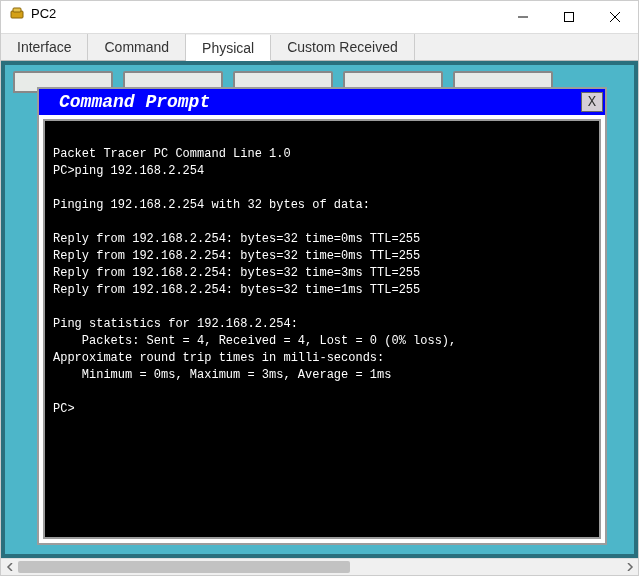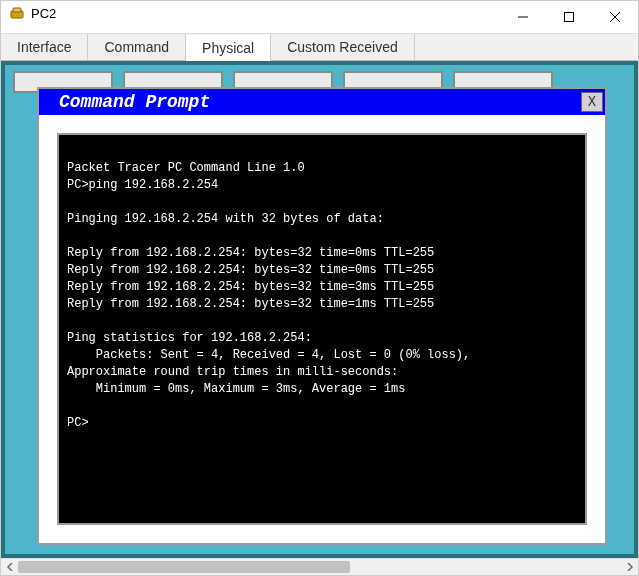--- a/index.html
+++ b/index.html
@@ -135,21 +135,21 @@
     font-size: 14px;
     display: flex;
     align-items: center;
     justify-content: center;
     cursor: pointer;
   }
   .cmd-body {
     flex: 1;
     background: #000;
     border: 2px solid #9c9c9c;
-    margin: 18px;
+    margin: 4px;
     padding: 8px 8px;
     color: #fff;
     font-family: "Courier New", monospace;
     font-size: 12px;
     line-height: 17px;
     white-space: pre;
     overflow: hidden;
   }
   .hscroll {
     position: absolute;

